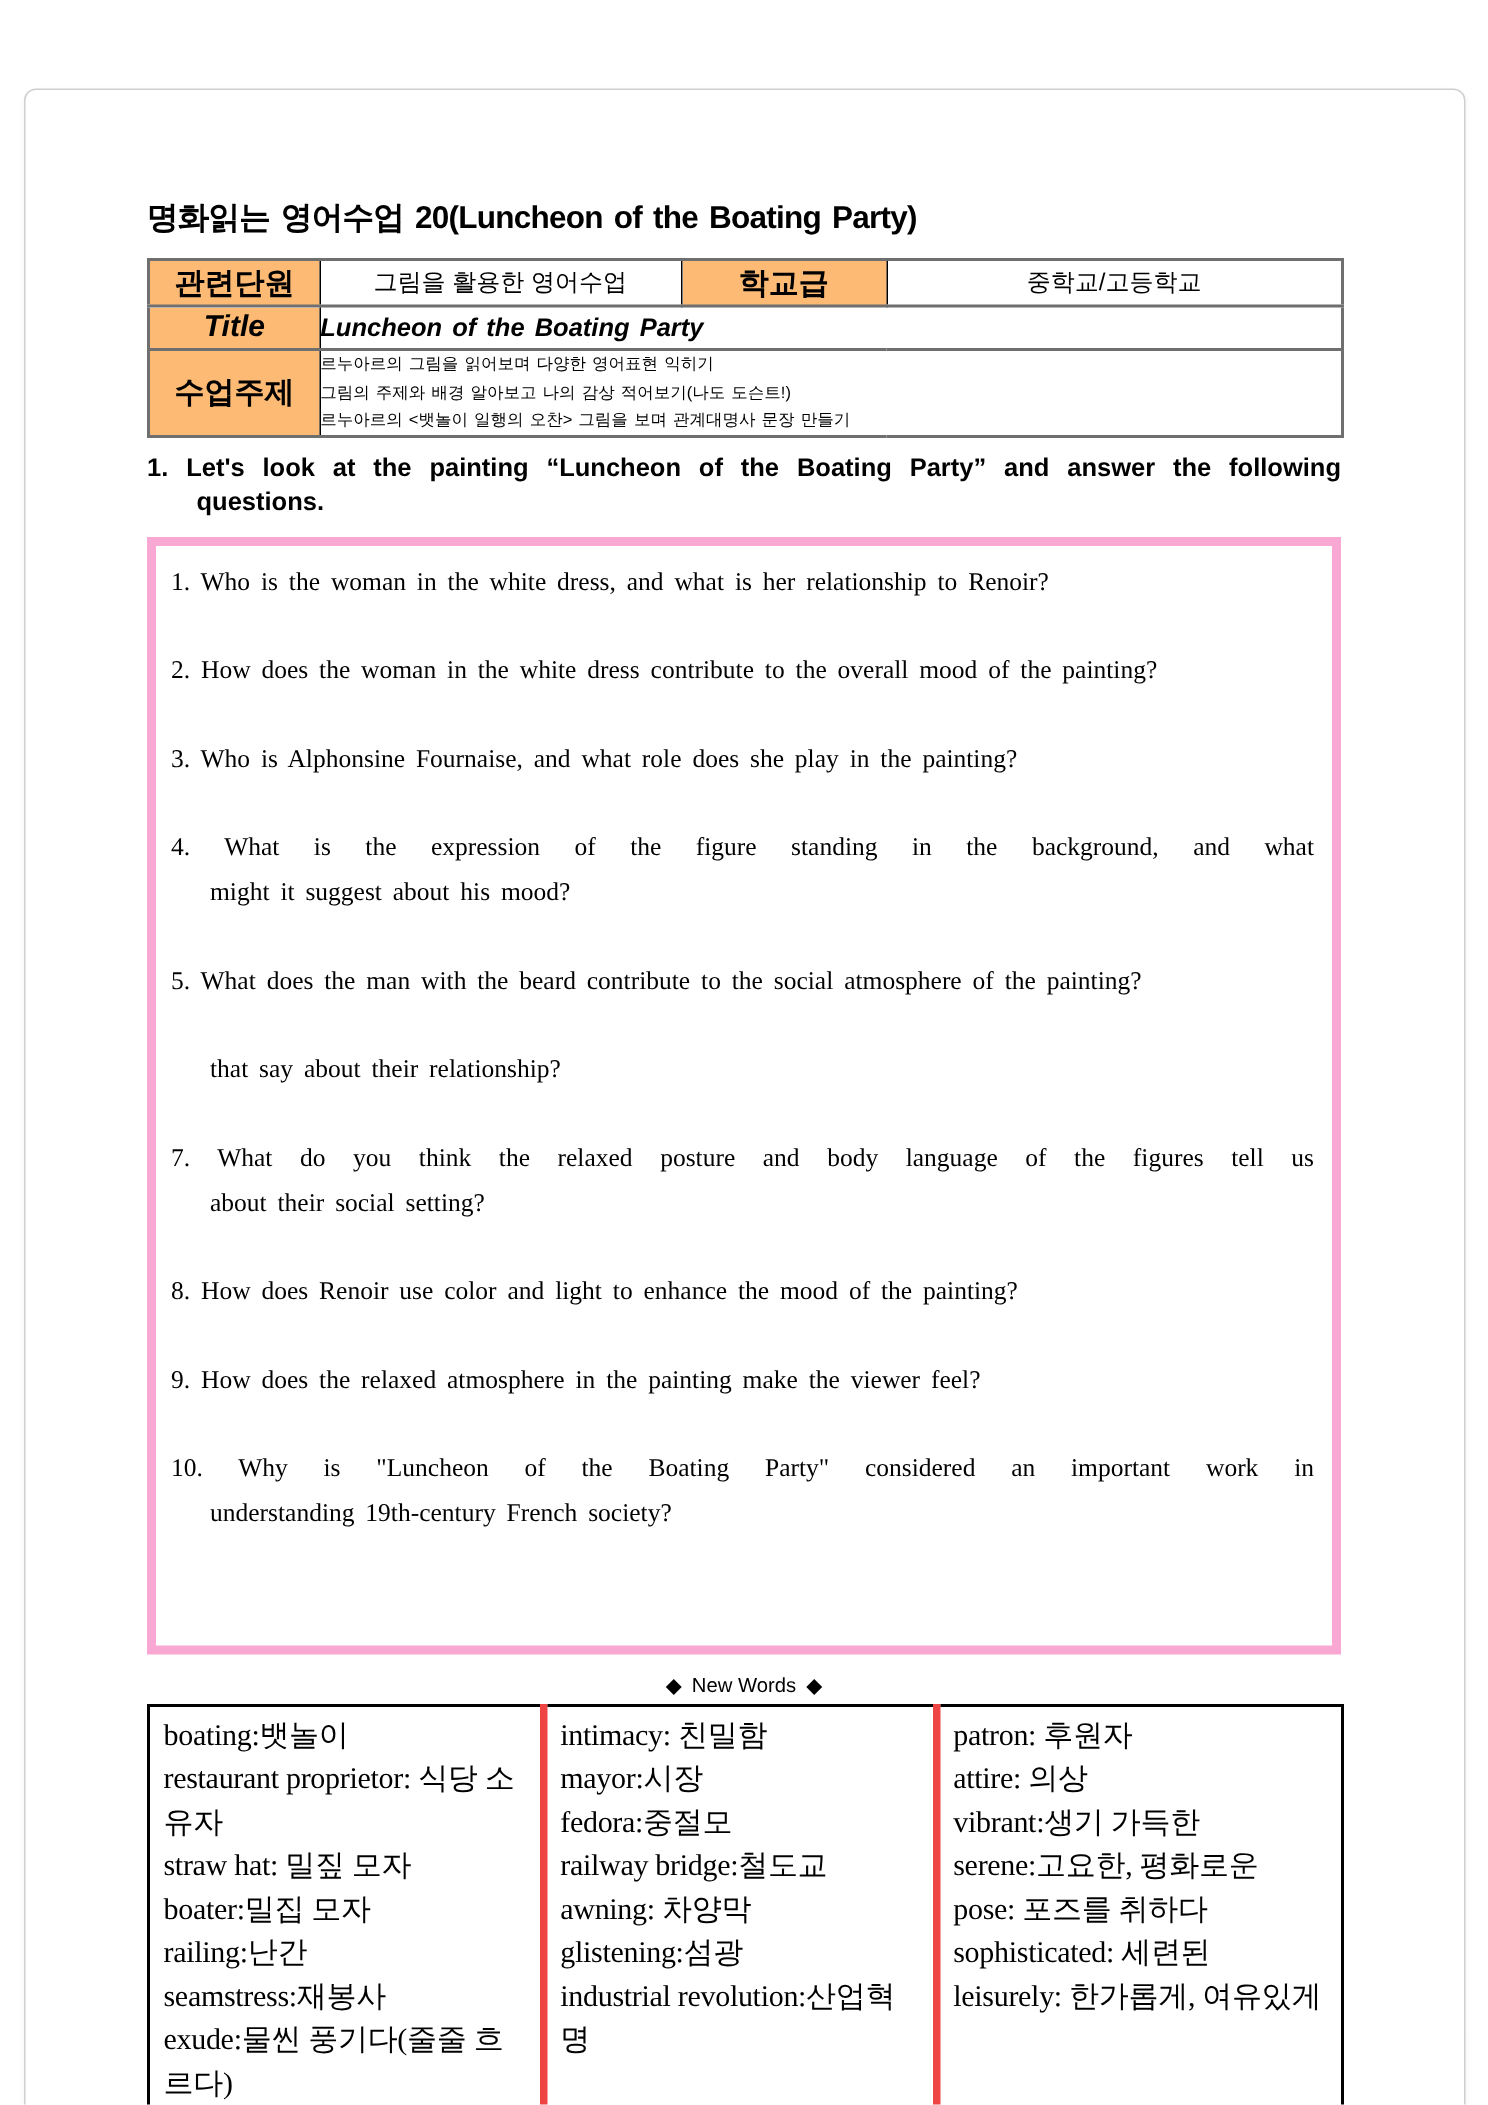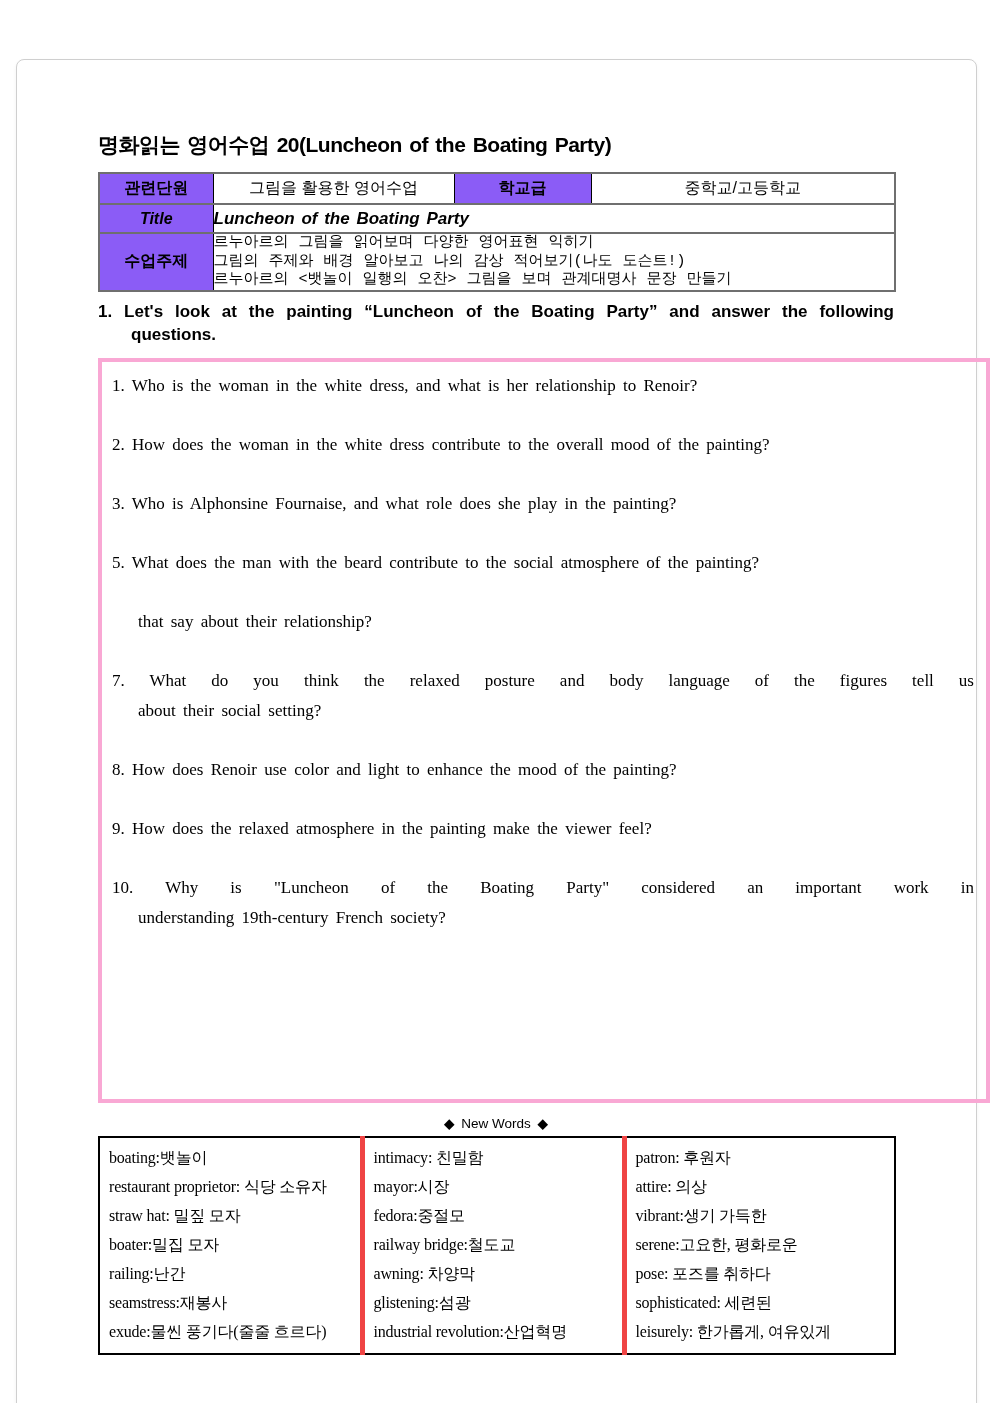--- a/index.html
+++ b/index.html
@@ -9,47 +9,47 @@
         box-shadow:0 2px 4px rgba(0,0,0,0.05);margin-top:43px;}
   .inner{padding:71px 0 0 81px;width:796px;}
 
   .title{margin:0 0 13px 0;font-size:21px;font-weight:bold;letter-spacing:-0.5px;word-spacing:2px;}
 
   table{border-collapse:collapse;table-layout:fixed;}
   .info-table{width:796px;border:2px solid #6f6f6f;}
   .info-table td{border-left:1px solid #000;border-top:2px solid #6f6f6f;padding:0;overflow:hidden;}
   .info-table td:first-child{border-left:none;}
   .info-table tr:first-child td{border-top:none;}
-  .hd{background:#8b5cf6;font-weight:bold;text-align:center;font-size:16px;}
+  .hd{background:#fdba74;font-weight:bold;text-align:center;font-size:20px;}
   .r1 td{height:29px;}
   .r2 td{height:27px;font-style:italic;}
   .val{font-size:16px;}
   .center{text-align:center;}
   .title-val{font-weight:bold;font-size:17px;padding-left:10px;word-spacing:2px;}
   .topic-cell{padding:3px 4px 3px 10px;vertical-align:middle;}
-  .tline{font-size:15px;line-height:18.5px;word-spacing:1px;font-family:Liberation Mono, monospace;}
+  .tline{font-size:11px;line-height:18.5px;word-spacing:1px;}
 
   .sec-heading{margin-top:8px;font-weight:bold;font-size:17px;line-height:23px;word-spacing:3px;}
   .hline-cont{padding-left:33px;}
   .line-just{text-align:justify;text-align-last:justify;}
 
-  .qbox{margin-top:12px;width:892px;height:745px;box-sizing:border-box;border:4px solid #f9a8d4;
+  .qbox{margin-top:12px;width:796px;height:745px;box-sizing:border-box;border:6px solid #f9a8d4;
         padding:9px 12px 0 10px;font-family:"Liberation Serif",serif;font-size:17px;
         line-height:30px;word-spacing:3px;}
   .question{margin-bottom:29px;}
   .qline-cont{padding-left:26px;}
 
   .nw-heading{margin-top:13px;width:796px;text-align:center;font-size:13.5px;font-weight:bold;}
   .nw-heading .dia{font-size:13px;}
   .nw-heading .nw-title{margin:0 7px;font-weight:normal;}
 
   .nw-table{margin-top:5px;width:796px;border:2px solid #000;}
   .nw-table td{border-left:5px solid #ef4444;vertical-align:top;padding:5px 6px 7px 9px;overflow:hidden;}
   .nw-table td:first-child{border-left:none;}
-  .vline{font-family:"Liberation Serif",serif;font-size:16px;line-height:29px;letter-spacing:-0.2px;}
+  .vline{font-family:"Liberation Serif",serif;font-size:20px;line-height:29px;letter-spacing:-0.2px;}
 </style>
 </head>
 <body>
 
 <div class="page">
   <div class="inner">
 
     <div class="title">명화읽는 영어수업 20(Luncheon of the Boating Party)</div>
 
     <table class="info-table">
@@ -88,20 +88,24 @@
 
     <div class="qbox">
         <div class="question">
           <div class="qline">1. Who is the woman in the white dress, and what is her relationship to Renoir?</div>
         </div>
         <div class="question">
           <div class="qline">2. How does the woman in the white dress contribute to the overall mood of the painting?</div>
         </div>
         <div class="question">
           <div class="qline">3. Who is Alphonsine Fournaise, and what role does she play in the painting?</div>
+        </div>
+        <div class="question">
+          <div class="qline line-just">4. What is the expression of the figure standing in the background, and what</div>
+          <div class="qline qline-cont">might it suggest about his mood?</div>
         </div>
         <div class="question">
           <div class="qline">5. What does the man with the beard contribute to the social atmosphere of the painting?</div>
         </div>
         <div class="question">
           <div class="qline qline-cont">that say about their relationship?</div>
         </div>
         <div class="question">
           <div class="qline line-just">7. What do you think the relaxed posture and body language of the figures tell us</div>
           <div class="qline qline-cont">about their social setting?</div>

